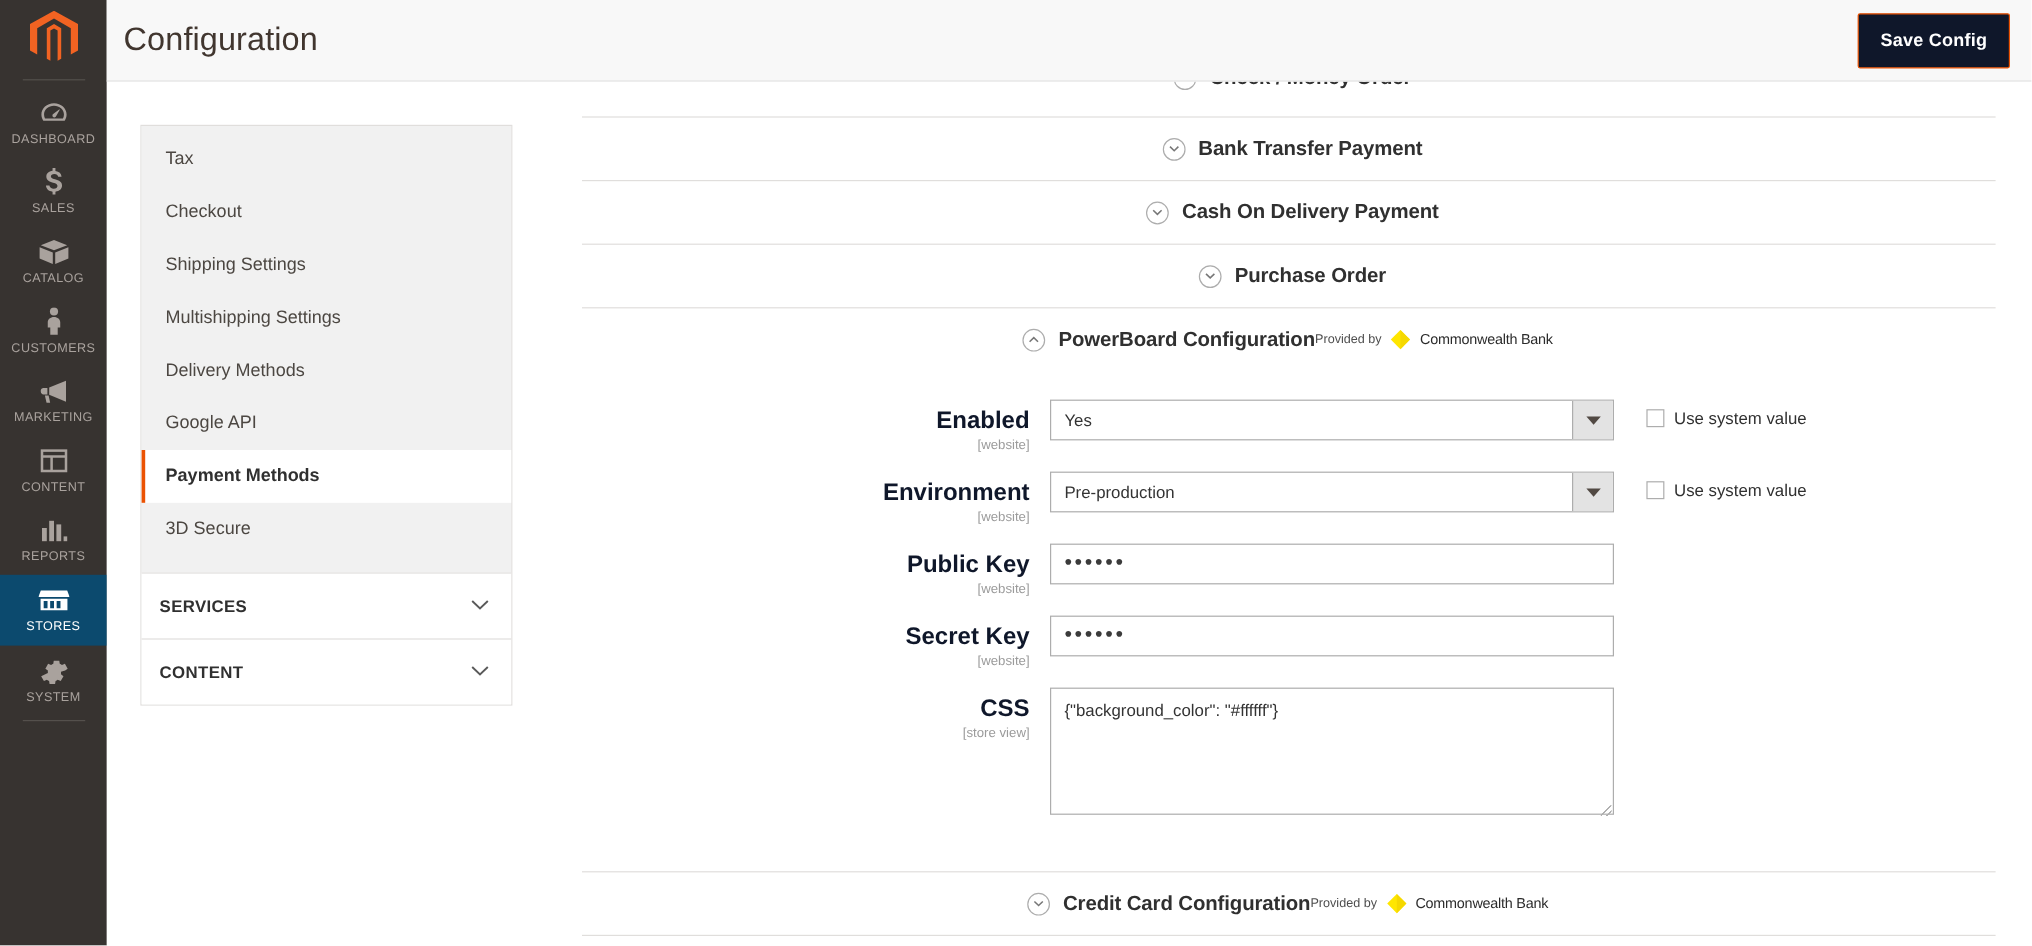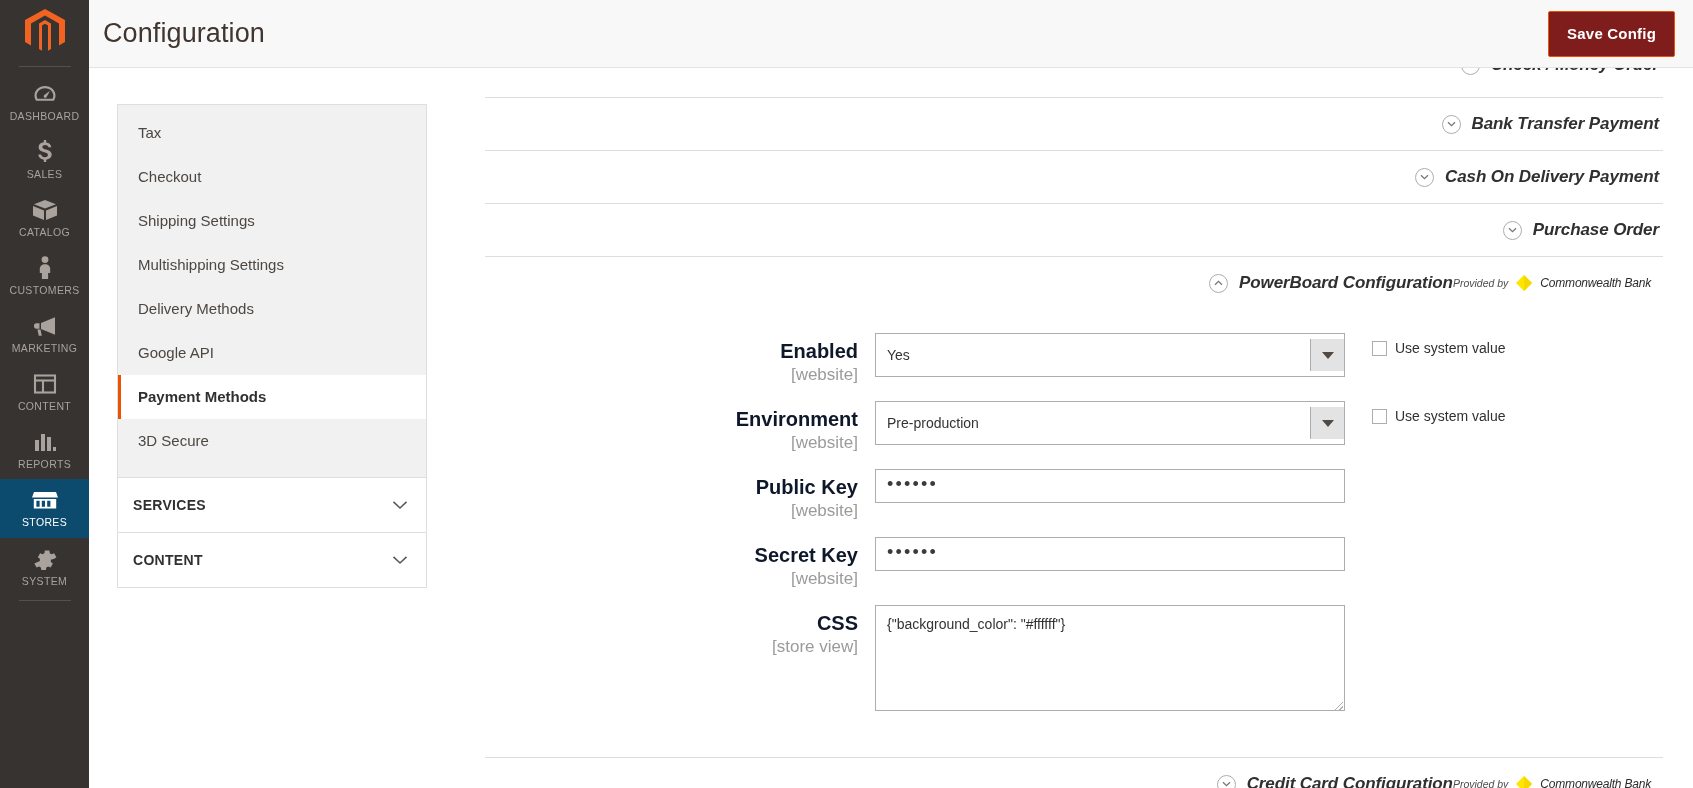--- a/index.html
+++ b/index.html
@@ -47,21 +47,21 @@
     height: 68px; min-height: 68px; background: #f8f8f8;
     border-bottom: 1px solid #e3e3e3;
     display: flex; align-items: center; justify-content: space-between;
     padding-left: 14px;
   }
   .page-title {
     font-size: 27px; color: #41362f; font-weight: 400;
     letter-spacing: .1px; font-family: "Liberation Sans", sans-serif;
   }
   .save-btn {
-    background: #7f1d1d; color: #ffffff; border: 1px solid #eb5202;
+    background: #0f172a; color: #ffffff; border: 1px solid #eb5202;
     font-size: 15px; font-weight: bold; letter-spacing: .2px;
     padding: 0 18px; height: 46px; min-width: 124px;
     margin-right: 18px; cursor: pointer; border-radius: 2px;
     font-family: "Liberation Sans", sans-serif;
   }
 
   .body-area { flex: 1; display: flex; overflow: hidden; position: relative; }
 
   
   .subnav {
@@ -90,22 +90,22 @@
   }
   .chev { width: 16px; height: 10px; }
 
   
   .main {
     flex: 1; padding: 0 30px 0 30px; position: relative;
     overflow: hidden;
   }
   .section-row {
     border-bottom: 1px solid #e0dedc;
-    display: flex; align-items: center; justify-content: flex-end;
-    padding: 16px 4px 16px 10px; cursor: pointer; font-style: italic;
+    display: flex; align-items: center; justify-content: center;
+    padding: 16px 4px 16px 10px; cursor: pointer;
   }
   .section-row.clipped { padding-top: 0; height: 30px; align-items: flex-start; overflow: hidden; }
   .section-left { display: flex; align-items: center; gap: 11px; }
   .circle-chev {
     width: 19px; height: 19px; border-radius: 50%;
     border: 1px solid #adadad; display: flex; align-items: center; justify-content: center;
     flex: none;
   }
   .section-title {
     font-size: 17px; color: #303030; font-weight: bold;
@@ -131,27 +131,27 @@
   }
   .field-label {
     width: 390px; min-width: 390px; text-align: right;
     padding-right: 17px; padding-top: 6px;
   }
   .field-label .lbl {
     display: block; font-size: 20px; color: #0f172a; font-weight: bold;
     font-family: "Liberation Sans", sans-serif; line-height: 1.25;
   }
   .field-label .scope {
-    display: block; font-size: 17px; color: #9b9b9b; font-weight: normal;
+    display: block; font-size: 11px; color: #9b9b9b; font-weight: normal;
     font-family: "Liberation Sans", sans-serif; margin-top: 1px;
   }
   .field-control { display: flex; align-items: flex-start; gap: 0; }
 
   .select-wrap {
-    width: 470px; height: 44px; position: relative;
+    width: 470px; height: 34px; position: relative;
     border: 1px solid #adadad; background: #ffffff;
     display: flex; align-items: center;
   }
   .select-value {
     flex: 1; padding-left: 11px; font-size: 14px; color: #333333;
     font-family: "Liberation Sans", sans-serif; white-space: nowrap; overflow:hidden;
   }
   .select-arrow {
     width: 34px; height: 32px; background: #e3e3e3;
     border-left: 1px solid #adadad;

